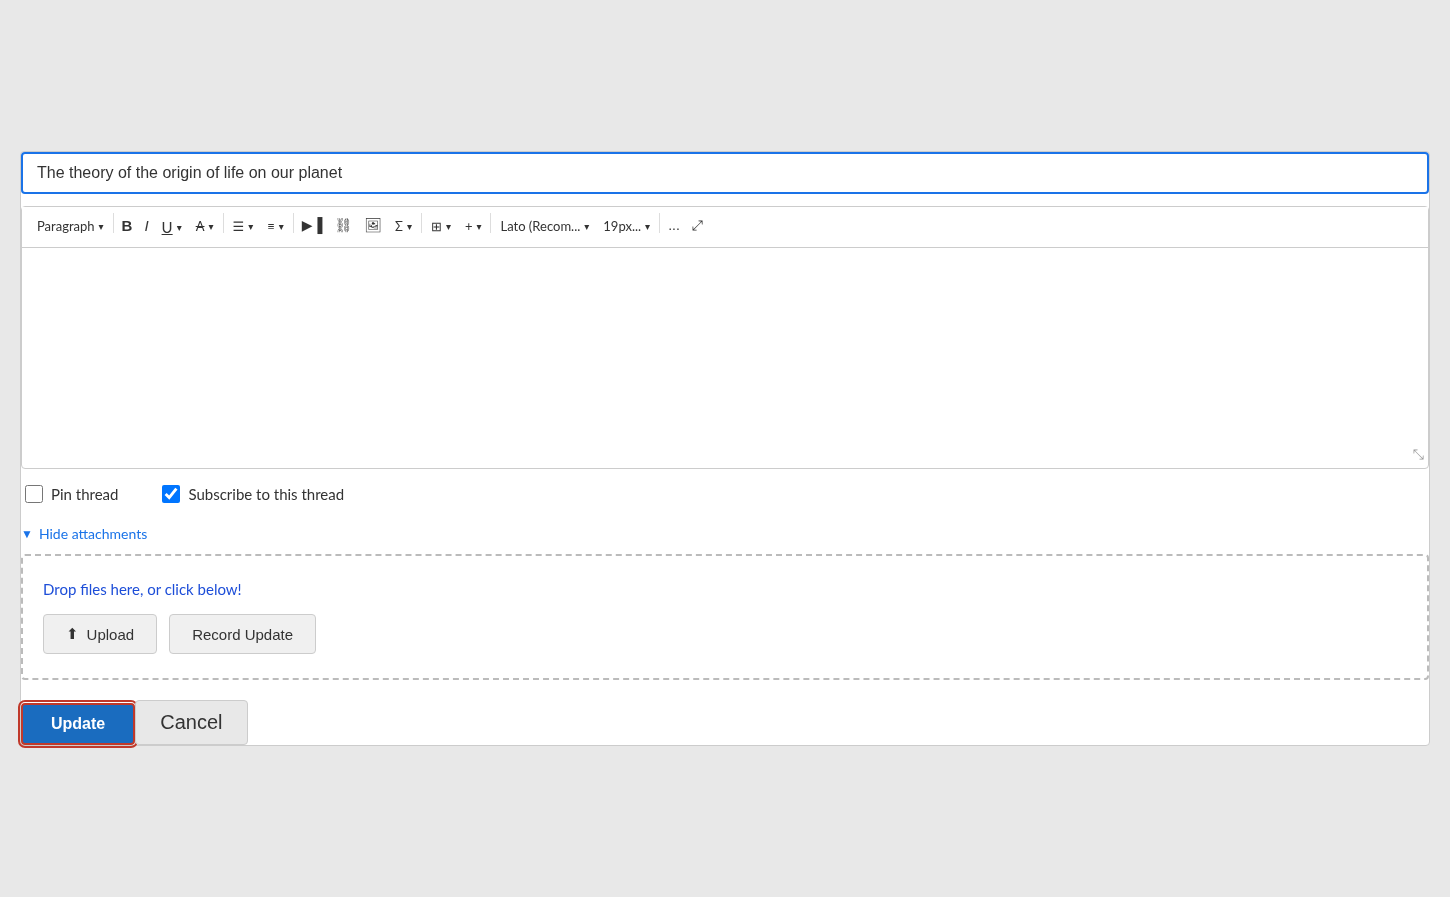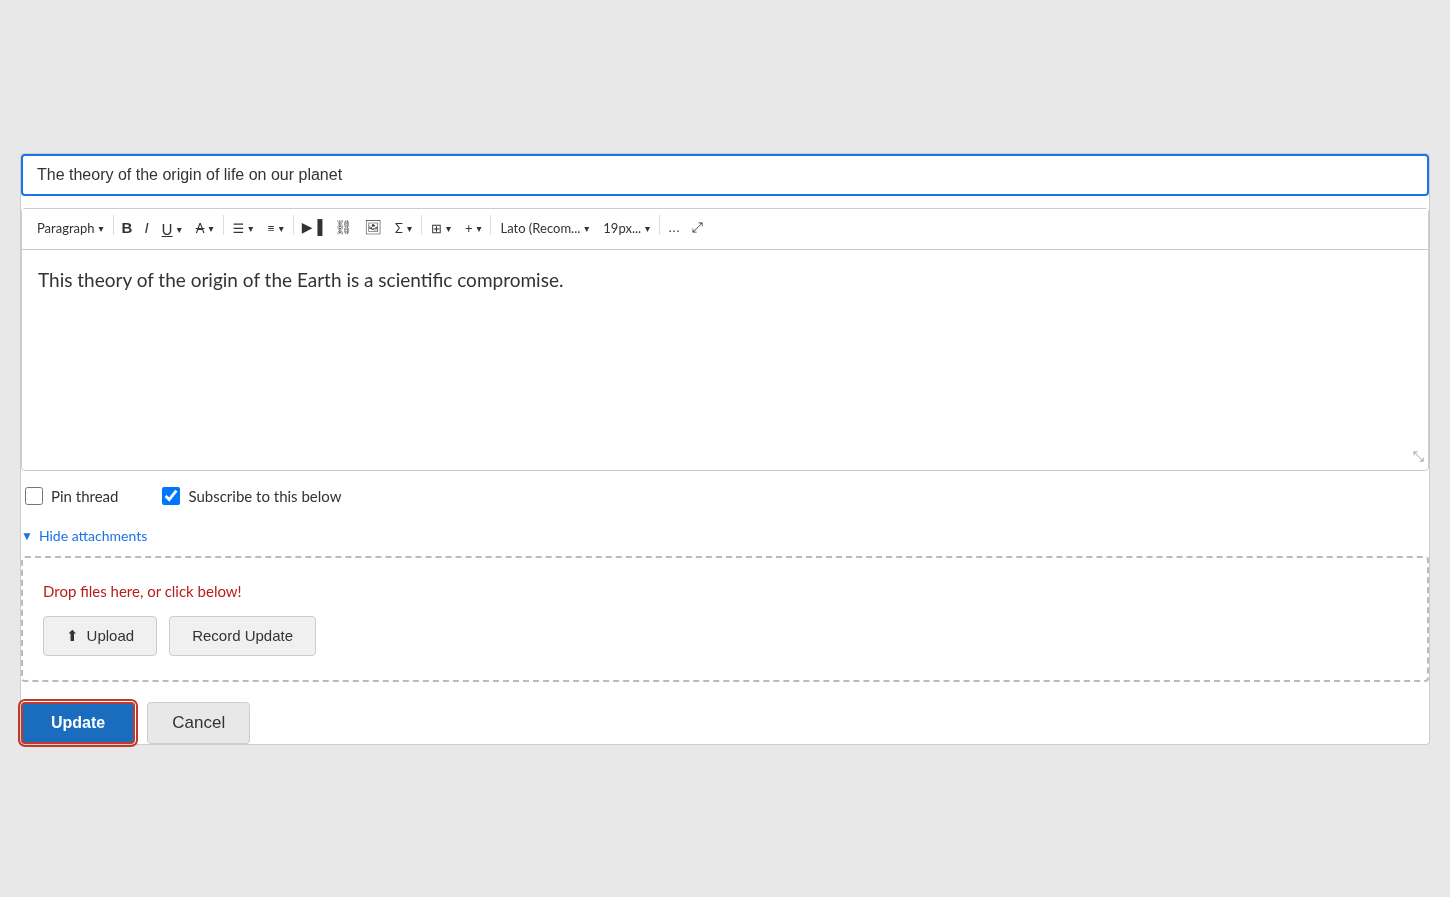--- a/index.html
+++ b/index.html
@@ -128,21 +128,21 @@
     }
     
     .drop-zone {
       border: 2px dashed #bbb;
       border-radius: 4px;
       padding: 24px 20px;
       margin-bottom: 20px;
     }
     .drop-zone-text {
       font-size: 15px;
-      color: #b91c1c;
+      color: #1d4ed8;
       margin-bottom: 16px;
     }
     .attachment-buttons {
       display: flex;
       gap: 12px;
     }
     .attach-btn {
       background: #f0f0f0;
       border: 1px solid #ccc;
       border-radius: 4px;
@@ -151,42 +151,41 @@
       color: #333;
       cursor: pointer;
       display: flex;
       align-items: center;
       gap: 8px;
       font-weight: 500;
     }
     
     .bottom-buttons {
       display: flex;
-      gap: 12px;
       align-items: flex-end;
     }
     .btn-update {
       background: #1a6cbf;
       color: #fff;
       border: 2px solid #c0392b;
       border-radius: 4px;
       padding: 10px 28px;
       font-size: 16px;
       font-weight: 600;
       cursor: pointer;
       outline: 2px solid #c0392b;
       outline-offset: 1px;
     }
     .btn-cancel {
       background: #e8e8e8;
       color: #333;
       border: 1px solid #ccc;
       border-radius: 4px;
       padding: 10px 24px;
-      font-size: 17px;
+      font-size: 20px;
       cursor: pointer;
     }
   </style>
 </head>
 <body>
 
 <div class="page-wrapper">
 
   
   <input class="title-input" type="text" value="The theory of the origin of life on our planet" style="">
@@ -282,35 +281,34 @@
         <span>...</span>
       </button>
 
       <button class="toolbar-btn">
         <span>⤢</span>
       </button>
 
     </div>
 
     <div class="editor-content" contenteditable="true" style="">
-      <span>This theory of the origin of the Earth is a scientific compromise.</span>
       <span class="resize-handle">⤡</span>
     </div>
 
   </div>
 
   
   <div class="checkboxes-row">
     <label class="checkbox-item">
       <input type="checkbox" style="">
       <span>Pin thread</span>
     </label>
     <label class="checkbox-item">
       <input type="checkbox" checked="" style="">
-      <span>Subscribe to this below</span>
+      <span>Subscribe to this thread</span>
     </label>
   </div>
 
   
   <a class="attachments-toggle">
     <span style="font-size:12px;">▼</span>
     <span>Hide attachments</span>
   </a>
 
   

